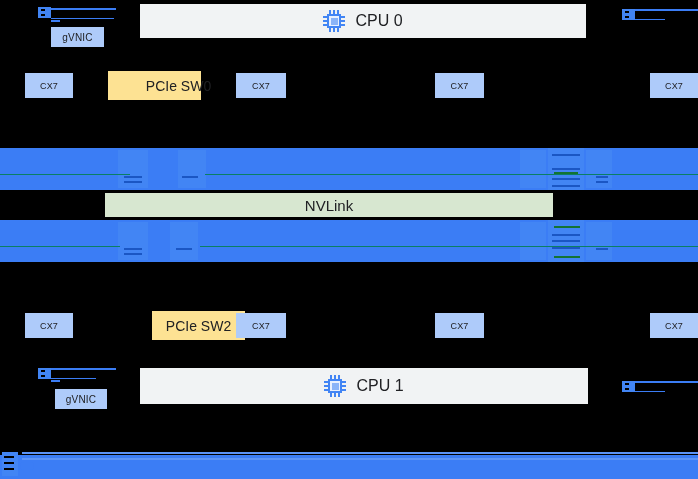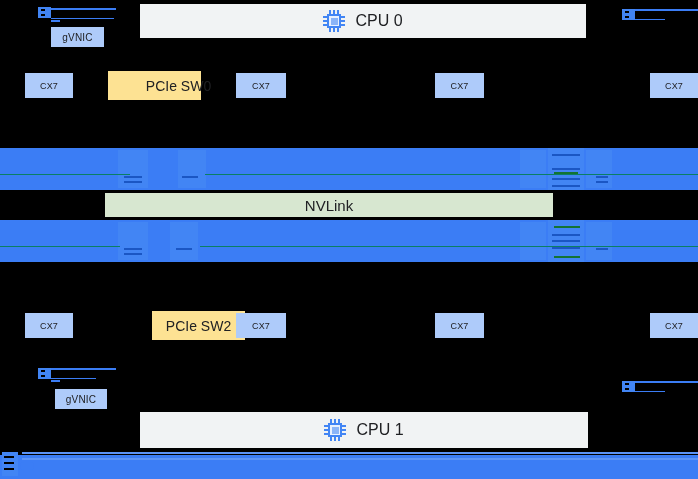--- a/index.html
+++ b/index.html
@@ -158,21 +158,21 @@
     <div class="card"></div>
     <div class="notch" style="top:4px;"></div>
     <div class="notch" style="top:9px;"></div>
     <div class="lead" style="left:13px;top:2px;width:65px;"></div>
     <div class="lead2" style="left:13px;top:12px;width:45px;"></div>
     <div class="stub" style="left:13px;top:14px;width:9px;"></div>
   </div>
 
   <div class="box chip-blue gv" style="left:55px;top:389px;width:52px;height:20px;">gVNIC</div>
 
-  <div class="box cpu-box" style="left:140px;top:368px;width:448px;height:36px;margin-top:44px;">
+  <div class="box cpu-box" style="left:140px;top:368px;width:448px;height:36px;">
     <span class="chipicon">
       <i class="pin-t" style="left:6px;"></i>
         <i class="pin-t" style="left:10px;"></i>
         <i class="pin-t" style="left:14px;"></i>
       <i class="pin-b" style="left:6px;"></i>
         <i class="pin-b" style="left:10px;"></i>
         <i class="pin-b" style="left:14px;"></i>
       <i class="pin-l" style="top:6px;"></i>
         <i class="pin-l" style="top:10px;"></i>
         <i class="pin-l" style="top:14px;"></i>

